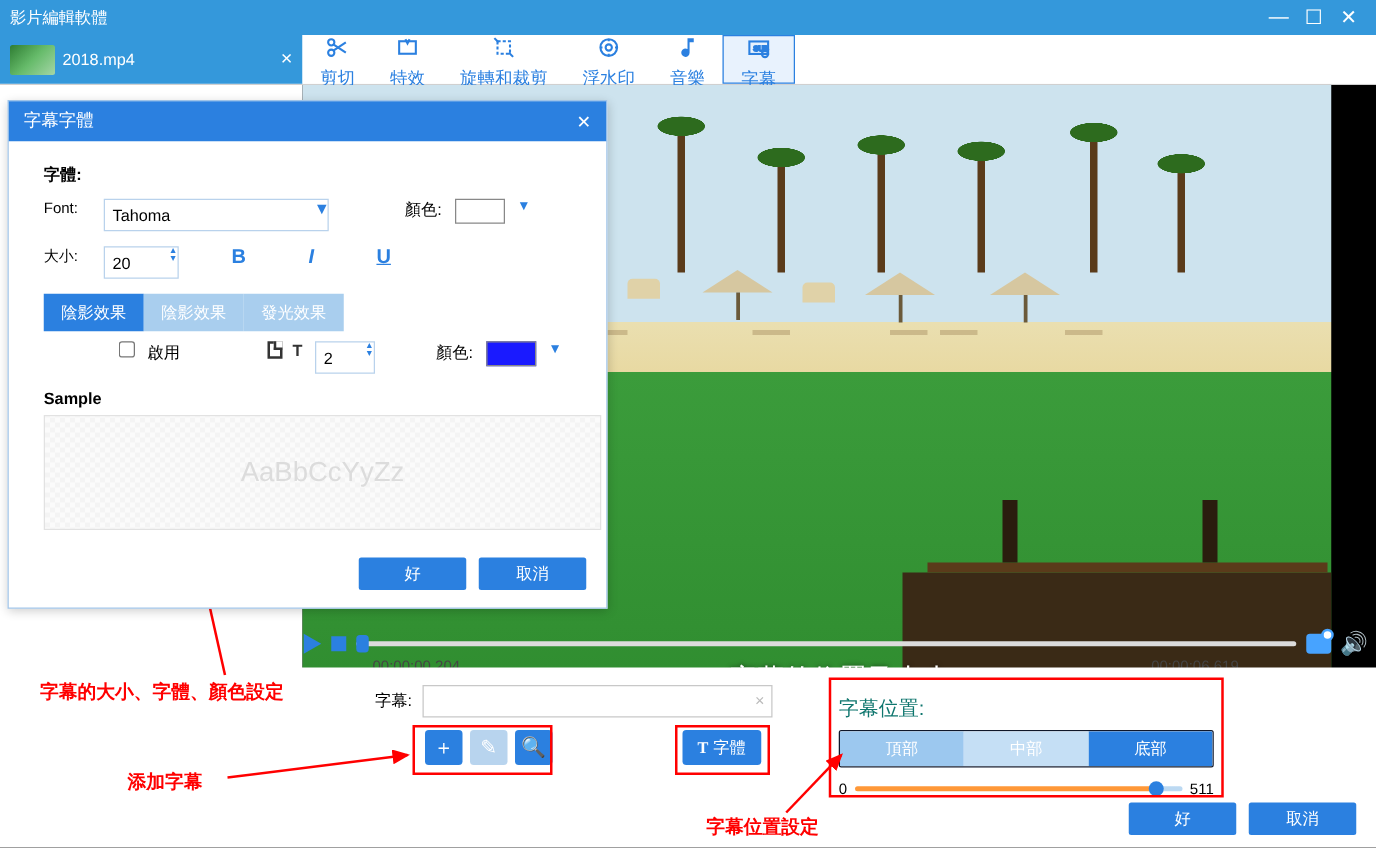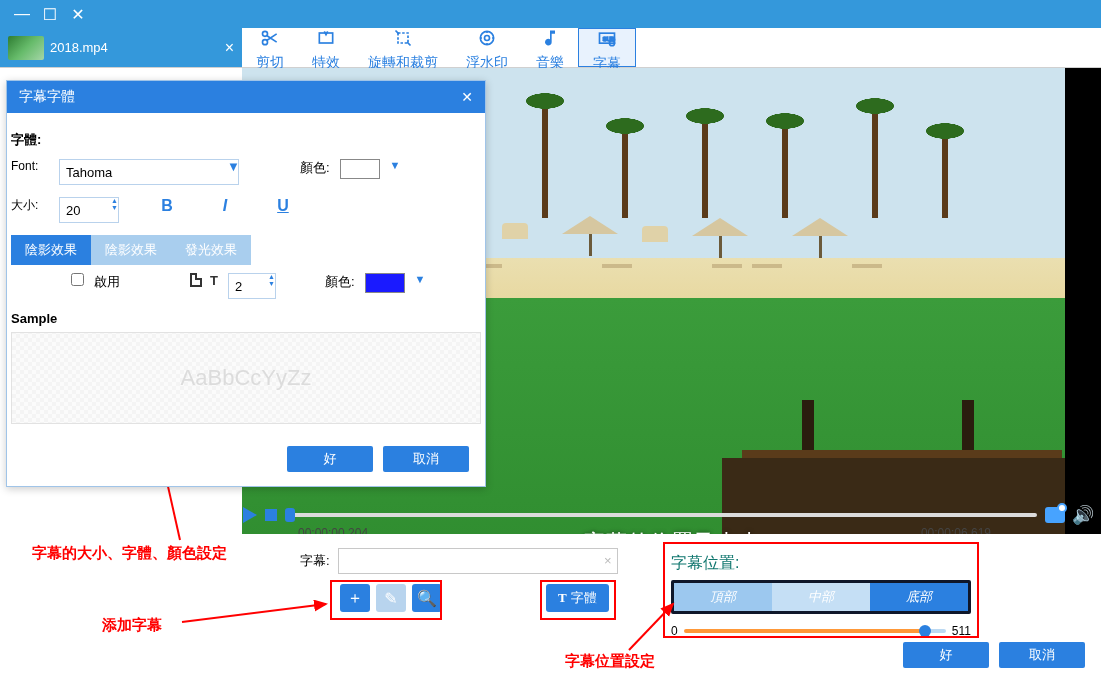--- a/index.html
+++ b/index.html
@@ -45,42 +45,42 @@
 .playbar .speaker { color:#2b80e0; font-size:18px; }
 
 .bottom { position:absolute; left:0; right:0; bottom:0; height:144px; background:#fff; padding: 20px 16px; }
 .bottom .subinput { width:280px; height:26px; border:1px solid #c8c8c8; padding:0 20px 0 6px; position:relative; }
 .sqbtn { width:30px; height:28px; background:#2b80e0; color:#fff; display:flex; align-items:center; justify-content:center; font-size:16px; border-radius:3px; cursor:pointer; }
 .sqbtn.edit { background:#b8d4ee; }
 .fontbtn { height:28px; padding:0 12px; background:#2b80e0; color:#fff; display:flex; align-items:center; gap:4px; border-radius:3px; cursor:pointer; }
 
 .posbox { position:absolute; right:130px; bottom:40px; width:300px; }
 .posbox .lbl { font-size:16px; color:#0f766e; margin-bottom:6px; }
-.segmented { display:flex; border:3px solid #0f172a; border-radius:2px; overflow:hidden;font-style:italic; }
+.segmented { display:flex; border:1px solid #0f172a; border-radius:2px; overflow:hidden; }
 .segmented div { flex:1; text-align:center; padding:5px 0; font-size:13px; cursor:pointer; }
 .segmented .seg-a { background:#9cc8ef; color:#fff; }
 .segmented .seg-b { background:#c5dff5; color:#fff; }
 .segmented .seg-c { background:#2b80e0; color:#fff; }
 .sliderrow { display:flex; align-items:center; gap:6px; margin-top:10px; font-size:12px; }
 .slider { flex:1; height:4px; background:linear-gradient(to right, #ff9838 0%, #ff9838 92%, #bcd9f2 92%, #bcd9f2 100%); position:relative; border-radius:2px; }
 .slider::after { content:''; position:absolute; left:92%; top:50%; transform:translate(-50%,-50%); width:12px; height:12px; border-radius:50%; background:#2b80e0; }
 
 .okcancel { position:absolute; right:16px; bottom:10px; display:flex; gap:10px; }
 .btn { width:86px; height:26px; background:#2b80e0; color:#fff; border:none; border-radius:2px; font-size:13px; cursor:pointer; }
 
 
 .anno { position:absolute; color:#ff0000; font-weight:bold; font-size:15px; pointer-events:none; }
 .redbox { position:absolute; border:2px solid #ff0000; pointer-events:none; }
 .arrowred { position:absolute; pointer-events:none; }
 
 
 .dialog { position:absolute; left:6px; top:80px; width:480px; background:#fff; border:1px solid #a0c4e8; box-shadow:0 2px 8px rgba(0,0,0,.2); }
 .dialog .dlgtitle { height:32px; background:#2b80e0; color:#fff; display:flex; align-items:center; padding:0 12px; font-size:14px; }
 .dialog .dlgtitle .dx { margin-left:auto; font-size:14px; cursor:pointer; }
-.dialog .dlgbody { padding:12px 4px; }
+.dialog .dlgbody { padding:12px 4px;margin-left:24px; }
 .dialog .section { font-weight:bold; font-size:13px; margin:6px 0 10px; }
 .dialog .frow { display:flex; align-items:flex-start; gap:10px; margin-bottom:12px; }
 .dialog .lbl { width:38px; font-size:12px; }
 .dialog select, .dialog input[type=text] { height:26px; border:1px solid #b9d2ec; padding:0 6px; font-size:13px; }
 .dialog .dropdown-arrow { color:#2b80e0; margin-left:-22px; pointer-events:none; }
 .dialog .numfield { width:60px; }
 .dialog .fmtbtns { display:flex; gap:40px; color:#2b80e0; font-size:16px; font-weight:bold; }
 .dialog .fmtbtns span { cursor:pointer; width:18px; text-align:center; }
 .dialog .colorswatch { width:40px; height:20px; border:1px solid #888; display:inline-block; }
 .dialog .tabs { display:flex; margin:8px 0; }
@@ -92,20 +92,21 @@
 .spin { display:inline-flex; flex-direction:column; margin-left:-18px; }
 .spin span { font-size:7px; color:#2b80e0; line-height:7px; cursor:pointer; }
 .ticon svg { width:20px; height:20px; }
 .flipicon { width:12px; height:14px; background:#fff; border:2px solid #333; display:inline-block; position:relative; }
 .flipicon::after { content:''; position:absolute; right:-2px; top:-2px; width:5px; height:5px; background:#fff; border-left:2px solid #333; border-bottom:2px solid #333; }
 </style>
 </head>
 <body>
 
 <div class="titlebar">
+  <span class="title">影片編輯軟體</span>
   <span class="winbtn">—</span>
   <span class="winbtn">☐</span>
   <span class="winbtn">✕</span>
 </div>
 
 <div class="tabrow">
   <div class="filetab">
     <div class="thumb"></div>
     <span>2018.mp4</span>
     <span class="close">×</span>

